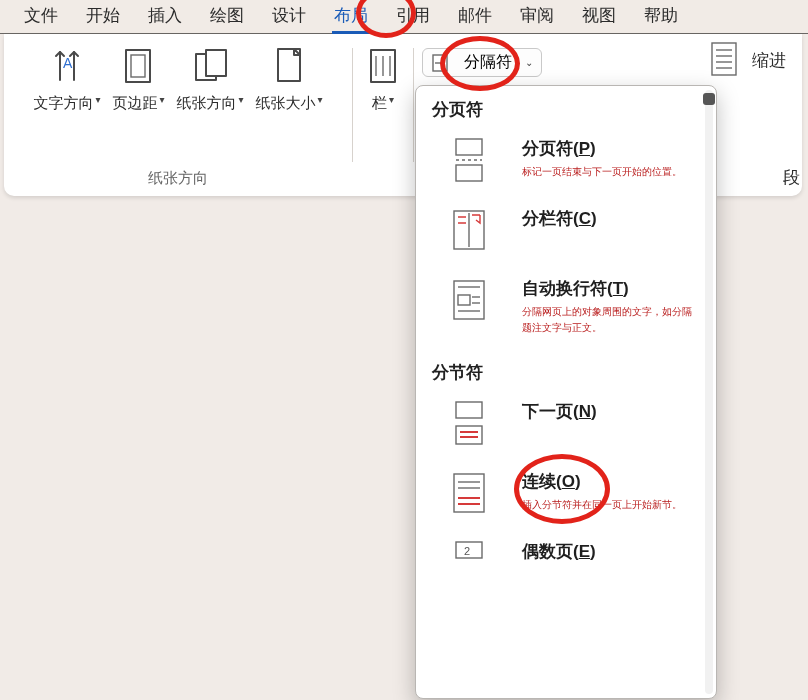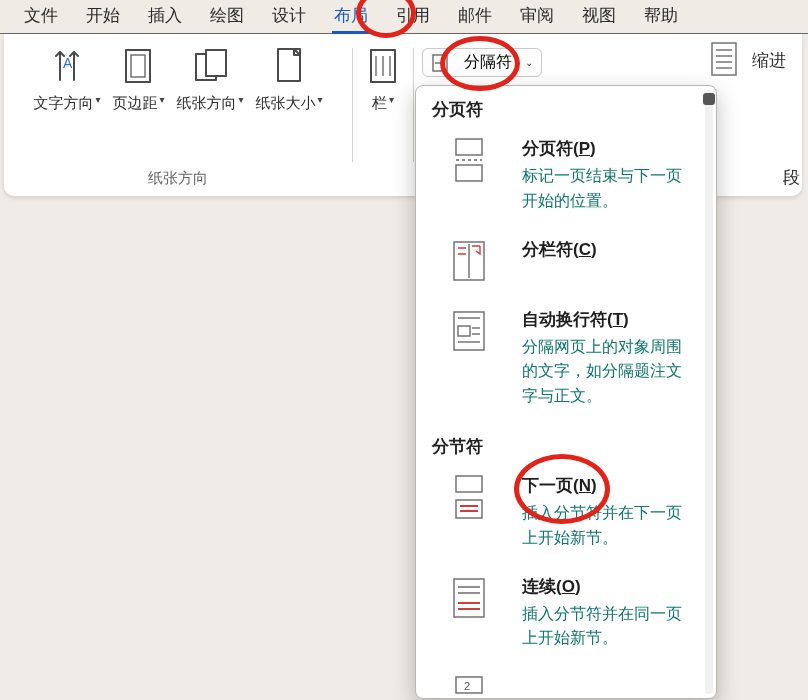--- a/index.html
+++ b/index.html
@@ -28,21 +28,21 @@
     
     .dropdown { position:absolute; top:85px; left:415px; width:302px; height:614px; background:#fff; border:1px solid #b9b6b3; border-radius:8px; box-shadow:0 8px 22px rgba(0,0,0,.25); overflow:hidden; }
     .dd-scroll { position:absolute; right:0; top:4px; bottom:4px; width:14px; }
     .dd-track { position:absolute; right:3px; top:0; bottom:0; width:8px; background:#f1f1f1; border-radius:4px; }
     .dd-thumb { position:absolute; right:1px; top:3px; width:12px; height:12px; background:#565656; border-radius:3px; }
     .dd-section-h { padding:12px 16px 6px; font-size:17px; font-weight:600; color:#222; }
     .dd-item { display:flex; gap:18px; padding:10px 20px 14px 34px; cursor:pointer; }
     .dd-icon { width:38px; height:46px; flex:0 0 38px; display:flex; align-items:flex-start; justify-content:center; }
     .dd-text { flex:1;margin-left:16px; }
     .dd-title { font-size:17px; font-weight:600; color:#1f1f1f; margin-bottom:4px; }
-    .dd-desc { font-size:16px; color:#0f766e; line-height:1.55; }
+    .dd-desc { font-size:10px; color:#b91c1c; line-height:1.55; }
     .underline-key { text-decoration:underline; }
 
     
     svg { display:block; }
     .stroke { stroke:#4a4a4a; stroke-width:2; fill:none; stroke-linecap:round; stroke-linejoin:round; }
     .thin { stroke:#6a6a6a; stroke-width:1.4; fill:none; }
     .fillw { fill:#fff; }
     .redln { stroke:#d63a3a; }
 
     
@@ -241,21 +241,20 @@
     <span class="dd-icon">
       <svg width="38" height="46">
           <rect class="thin fillw" x="6" y="2" width="26" height="16"></rect>
           <rect class="thin fillw" x="6" y="26" width="26" height="18"></rect>
           <line class="redln" stroke-width="2" x1="10" y1="32" x2="28" y2="32"></line>
           <line class="redln" stroke-width="2" x1="10" y1="37" x2="28" y2="37"></line>
         </svg>
     </span>
     <div class="dd-text">
       <div class="dd-title">下一页(<span class="underline-key">N</span>)</div>
-      <div class="dd-desc">插入分节符并在下一页上开始新节。</div>
     </div>
   </div>
 
   <div class="dd-item">
     <span class="dd-icon">
       <svg width="38" height="46">
           <rect class="thin fillw" x="4" y="4" width="30" height="38"></rect>
           <line class="thin" x1="8" y1="12" x2="30" y2="12"></line>
           <line class="thin" x1="8" y1="18" x2="30" y2="18"></line>
           <line class="redln" stroke-width="2" x1="8" y1="28" x2="30" y2="28"></line>
@@ -268,18 +267,21 @@
     </div>
   </div>
 
   <div class="dd-item" style="padding-bottom:0;">
     <span class="dd-icon">
       <svg width="38" height="26">
           <rect class="thin fillw" x="6" y="2" width="26" height="16"></rect>
           <text x="14" y="15" font-size="11" fill="#555">2</text>
         </svg>
     </span>
+    <div class="dd-text">
+      <div class="dd-title">偶数页(<span class="underline-key">E</span>)</div>
+    </div>
   </div>
 </div>
 
 <div class="anno anno1"></div>
 <div class="anno anno2"></div>
 <div class="anno anno3"></div>
 
 </body></html>

